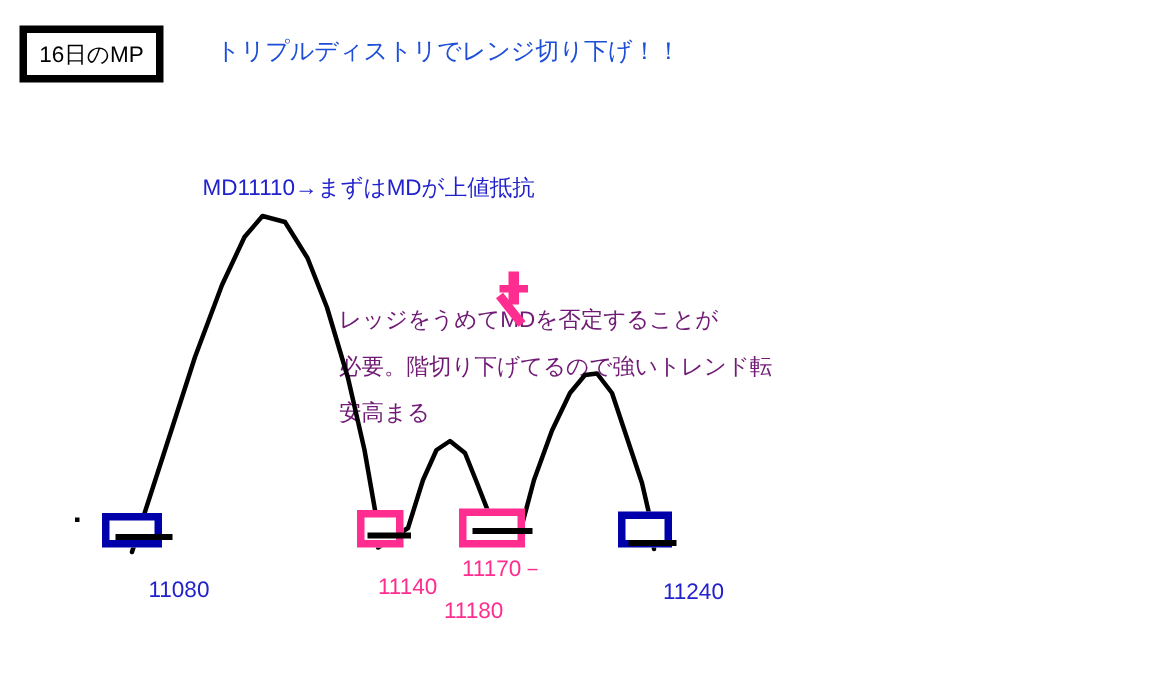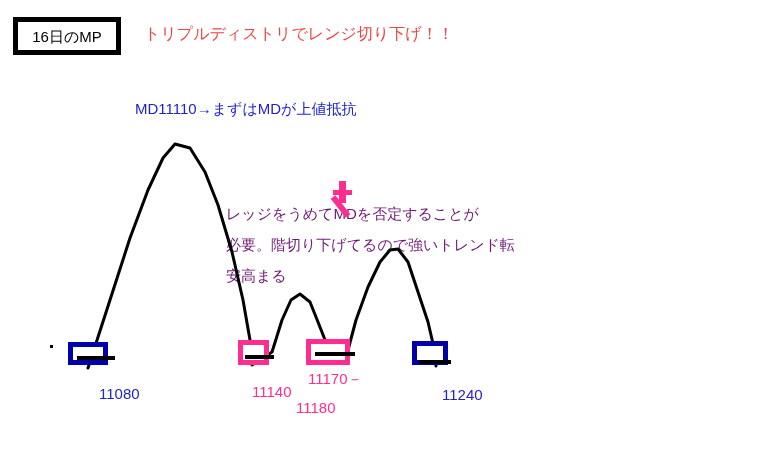--- a/index.html
+++ b/index.html
@@ -14,21 +14,21 @@
     background: #ffffff;
     overflow: hidden;
     font-family: "Liberation Sans", "DejaVu Sans", sans-serif;
   }
 
   
   #title-box {
     position: absolute;
     left: 13px;
     top: 17px;
-    width: 108px;
+    width: 96px;
     height: 38px;
     border: 5px solid #000000;
     background: #ffffff;
     box-sizing: border-box;
     display: flex;
     align-items: center;
     justify-content: center;
   }
   #title-box .txt {
     font-size: 15px;
@@ -36,42 +36,42 @@
     line-height: 1;
     white-space: nowrap;
   }
 
   
   .headline {
     position: absolute;
     left: 144px;
     top: 24px;
     font-size: 16px;
-    color: #ef4444;
+    color: #1d4ed8;
     white-space: nowrap;
     letter-spacing: 0px;
   }
 
   
   #note-block {
     position: absolute;
     left: 503px;
     top: 26px;
     width: 266px;
     font-size: 15px;
     color: #000000;
     line-height: 31px;
   }
   #note-block .line { white-space: nowrap; }
 
   
   .blue-note {
     position: absolute;
     left: 135px;
-    top: 100px;
+    top: 116px;
     font-size: 15px;
     color: #2222cc;
     white-space: nowrap;
   }
 
   
   #pink-note {
     position: absolute;
     left: 226px;
     top: 198px;

